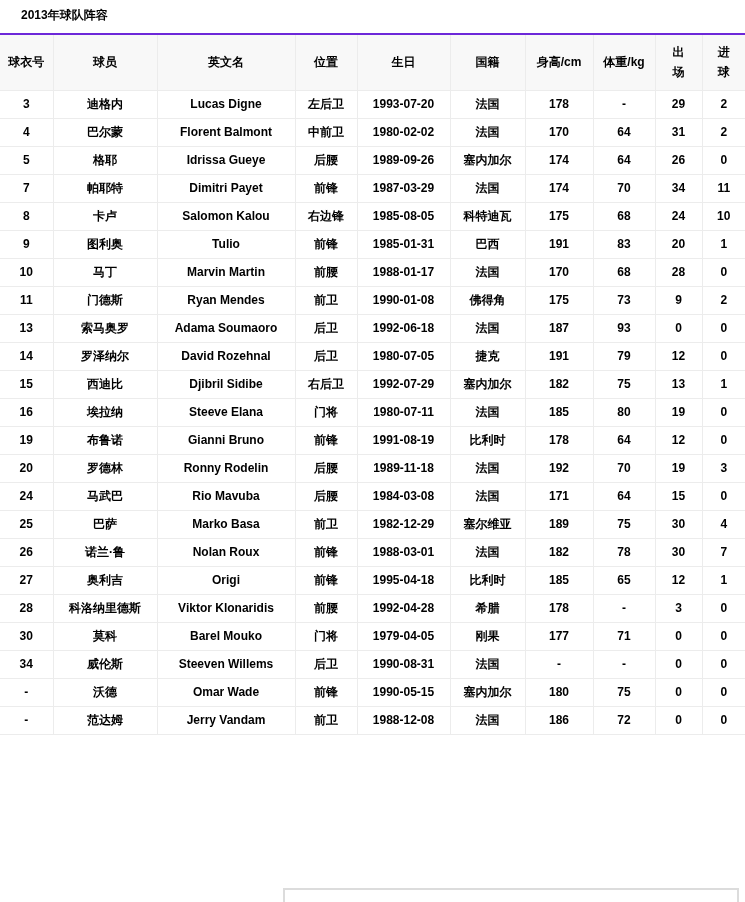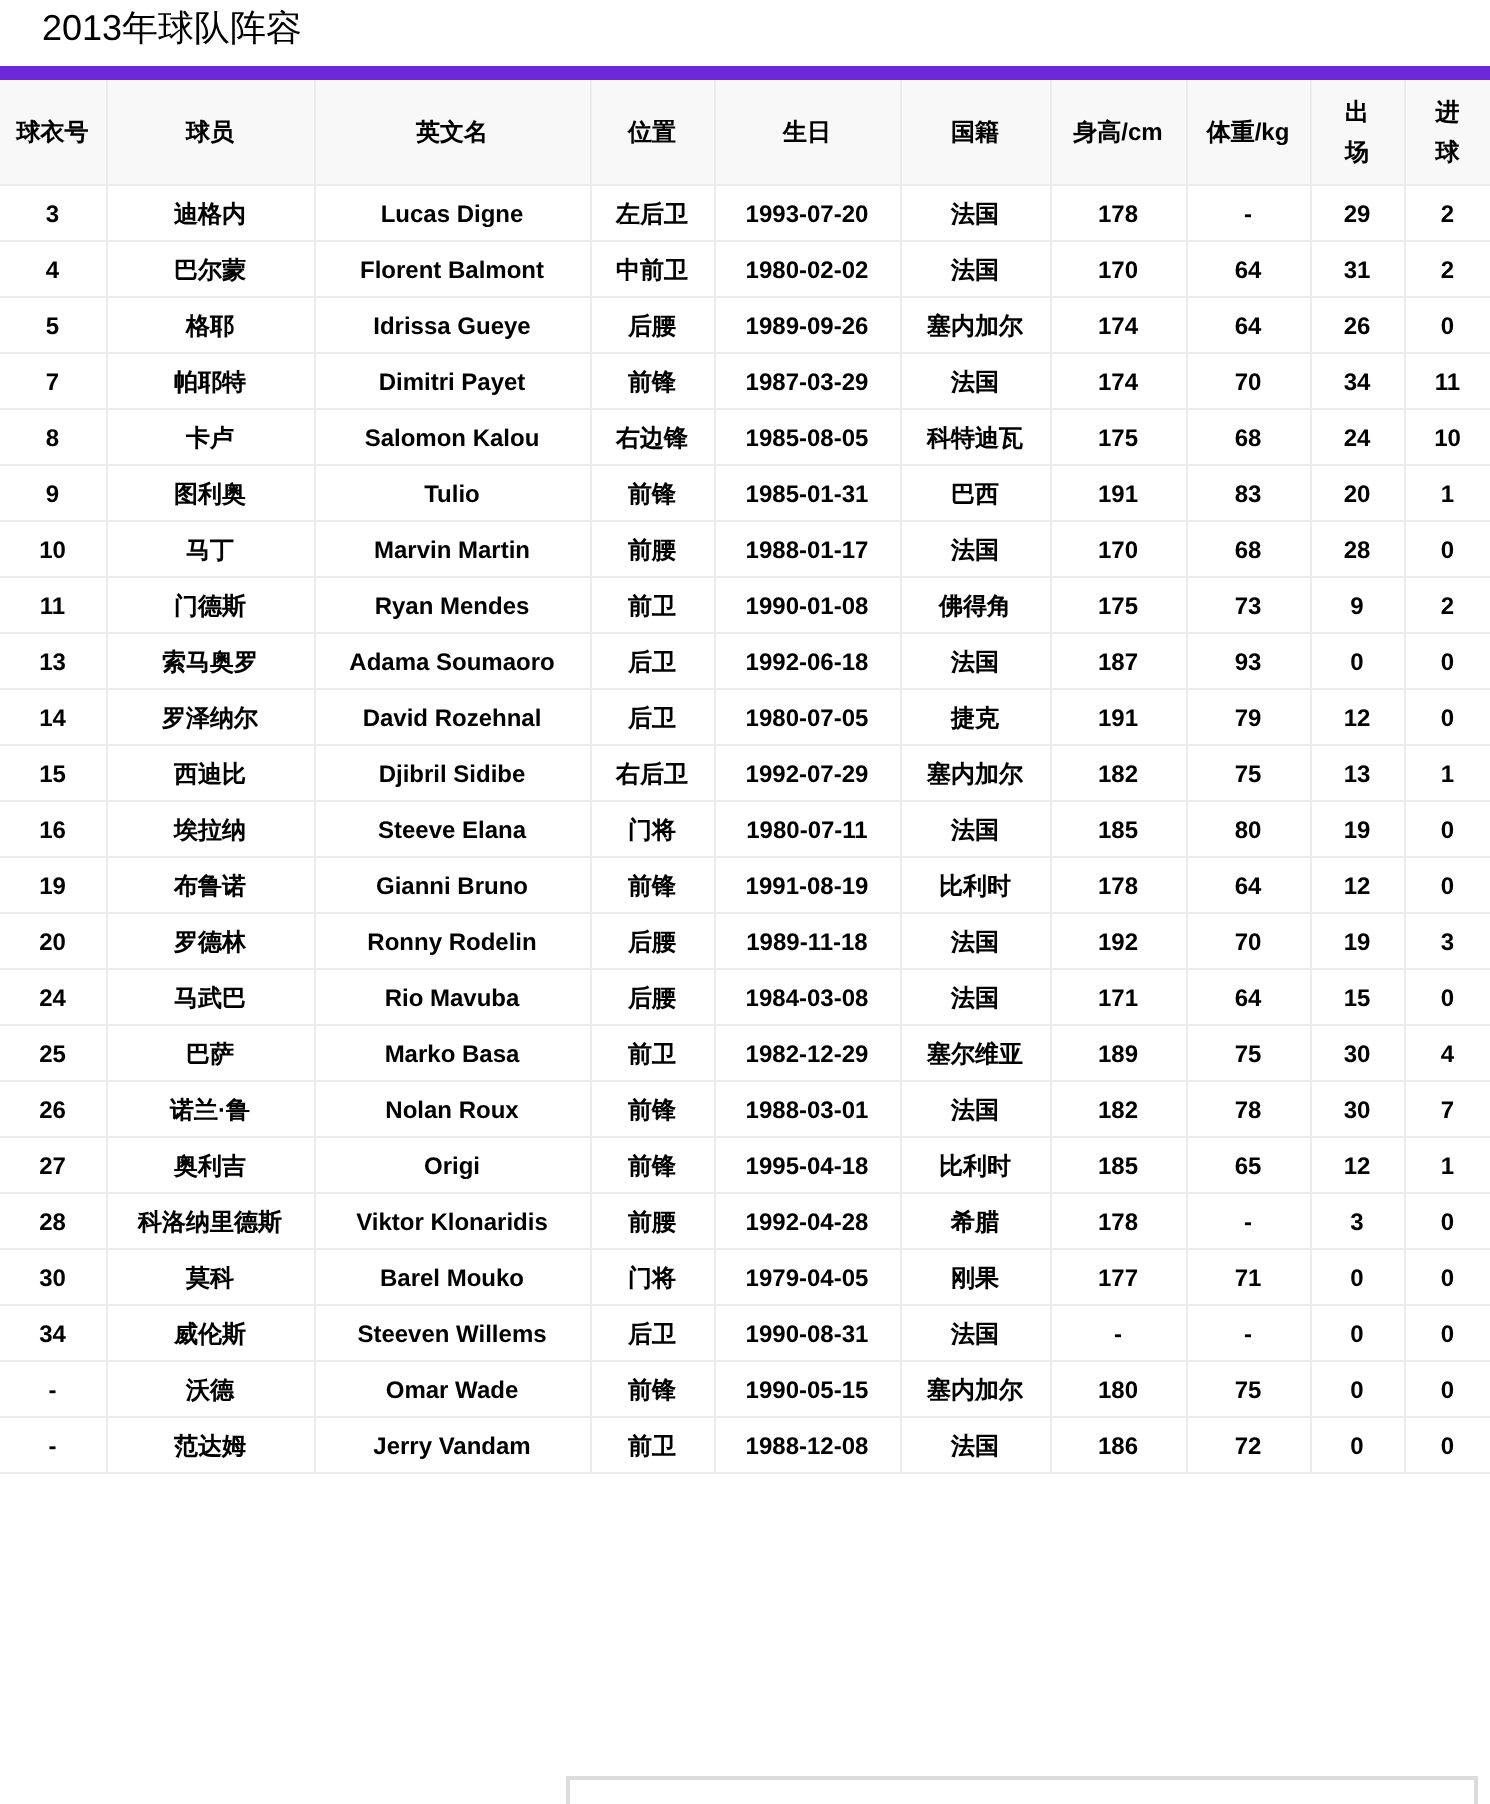--- a/index.html
+++ b/index.html
@@ -13,30 +13,30 @@
     height: 902px;
     position: relative;
     overflow: hidden;
   }
   .title-bar {
     height: 33px;
     box-sizing: border-box;
     padding: 5px 0 0 21px;
   }
   .page-title {
-    font-size: 18px;
-    font-weight: 400;
+    font-size: 12px;
+    font-weight: 700;
     color: #000000;
     line-height: 18px;
   }
   table.squad {
     width: 745px;
     border-collapse: collapse;
     table-layout: fixed;
-    border-top: 7px solid #6d28d9;
+    border-top: 2px solid #6d28d9;
   }
   table.squad th,
   table.squad td {
     border: 1px solid #ececec;
     text-align: center;
     vertical-align: middle;
     color: #000000;
     font-weight: 700;
     font-size: 12px;
     padding: 0 2px;

